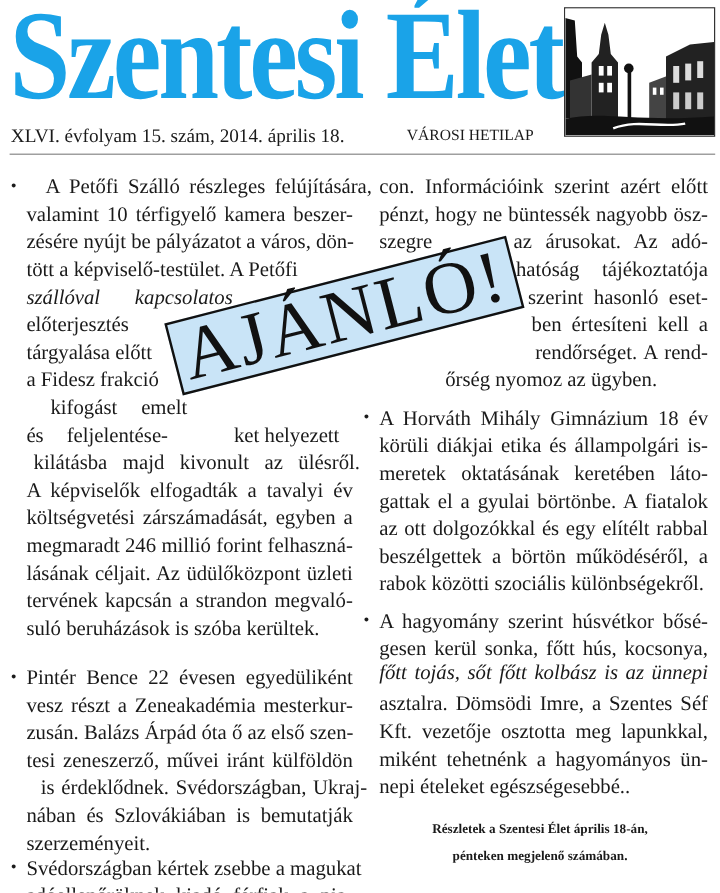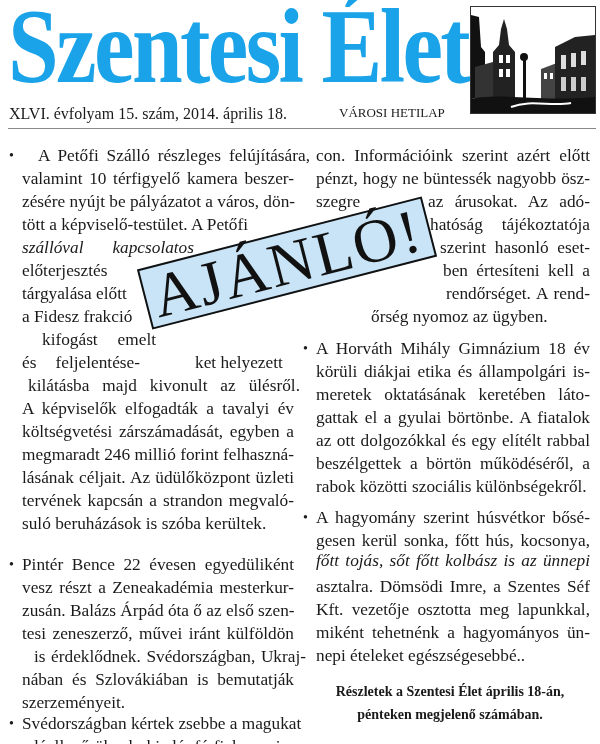--- a/index.html
+++ b/index.html
@@ -14,21 +14,21 @@
            border: 1px solid #333; background: #fff; overflow: hidden; }
   .rule { position: absolute; left: 8px; top: 128px; width: 588px; height: 1px; background: #888; }
   .ln { position: absolute; font-size: 17.3px; line-height: 22px; white-space: nowrap; height: 22px; }
   .j { text-align: justify; text-align-last: justify; }
   .bullet { position: absolute; font-size: 14px; line-height: 22px; }
   .stamp { position: absolute; left: 140px; top: 232px; width: 294px; height: 62px;
            background: #c9e4f7; border: 2px solid #111; transform: rotate(-14.4deg);
            display: flex; align-items: center; justify-content: center; box-sizing: border-box; }
   .stamp span { font-size: 62px; letter-spacing: 2px; color: #111; line-height: 1; }
   .footer-note { position: absolute; left: 300px; width: 300px; text-align: center; font-weight: bold;
-           font-size: 14px; line-height: 23px; }
+           font-size: 11px; line-height: 23px; }
 </style>
 </head>
 <body>
 
 <div>
   <div class="masthead-title">Szentesi Élet</div>
   <div class="issue-line">XLVI. évfolyam 15. szám, 2014. április 18.</div>
   <div class="tagline">VÁROSI HETILAP</div>
   <div class="photo">
     <svg width="124" height="106" viewBox="0 0 124 106">

